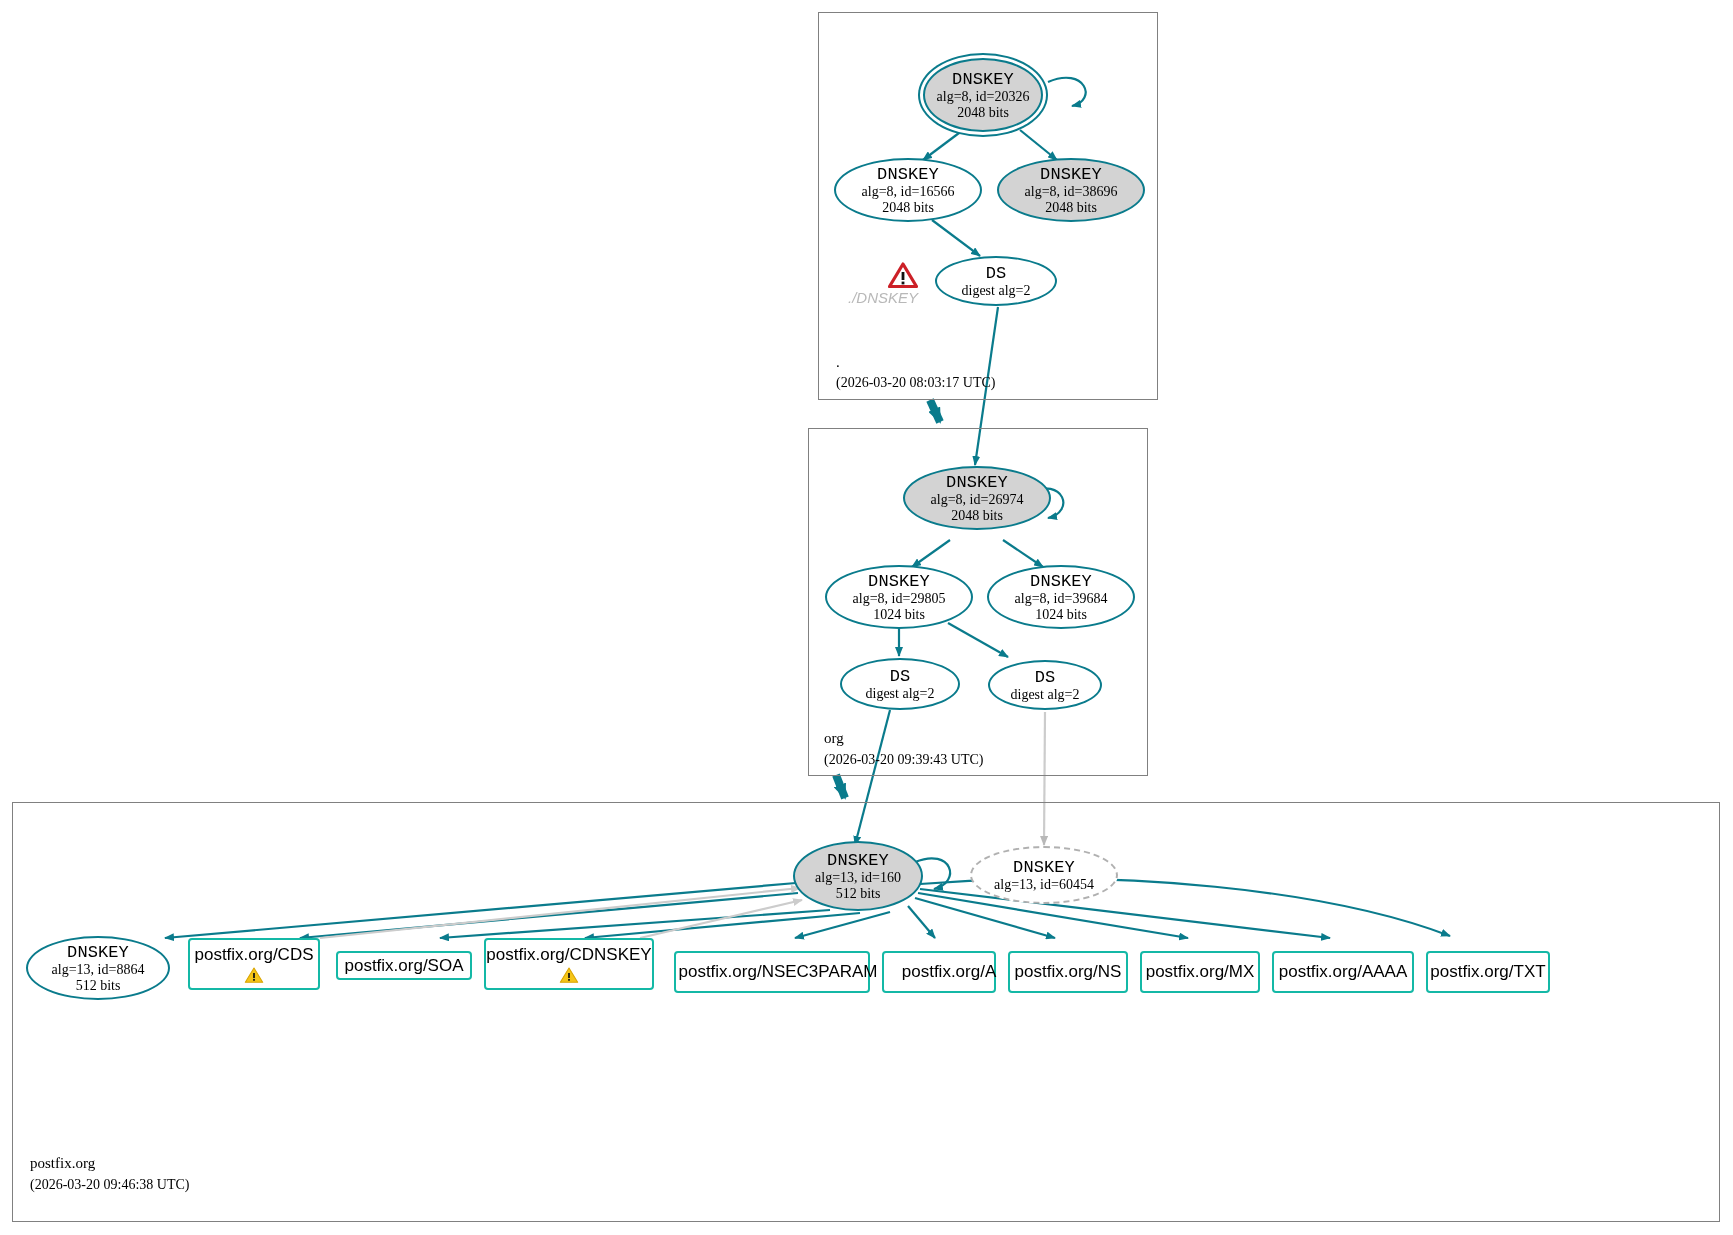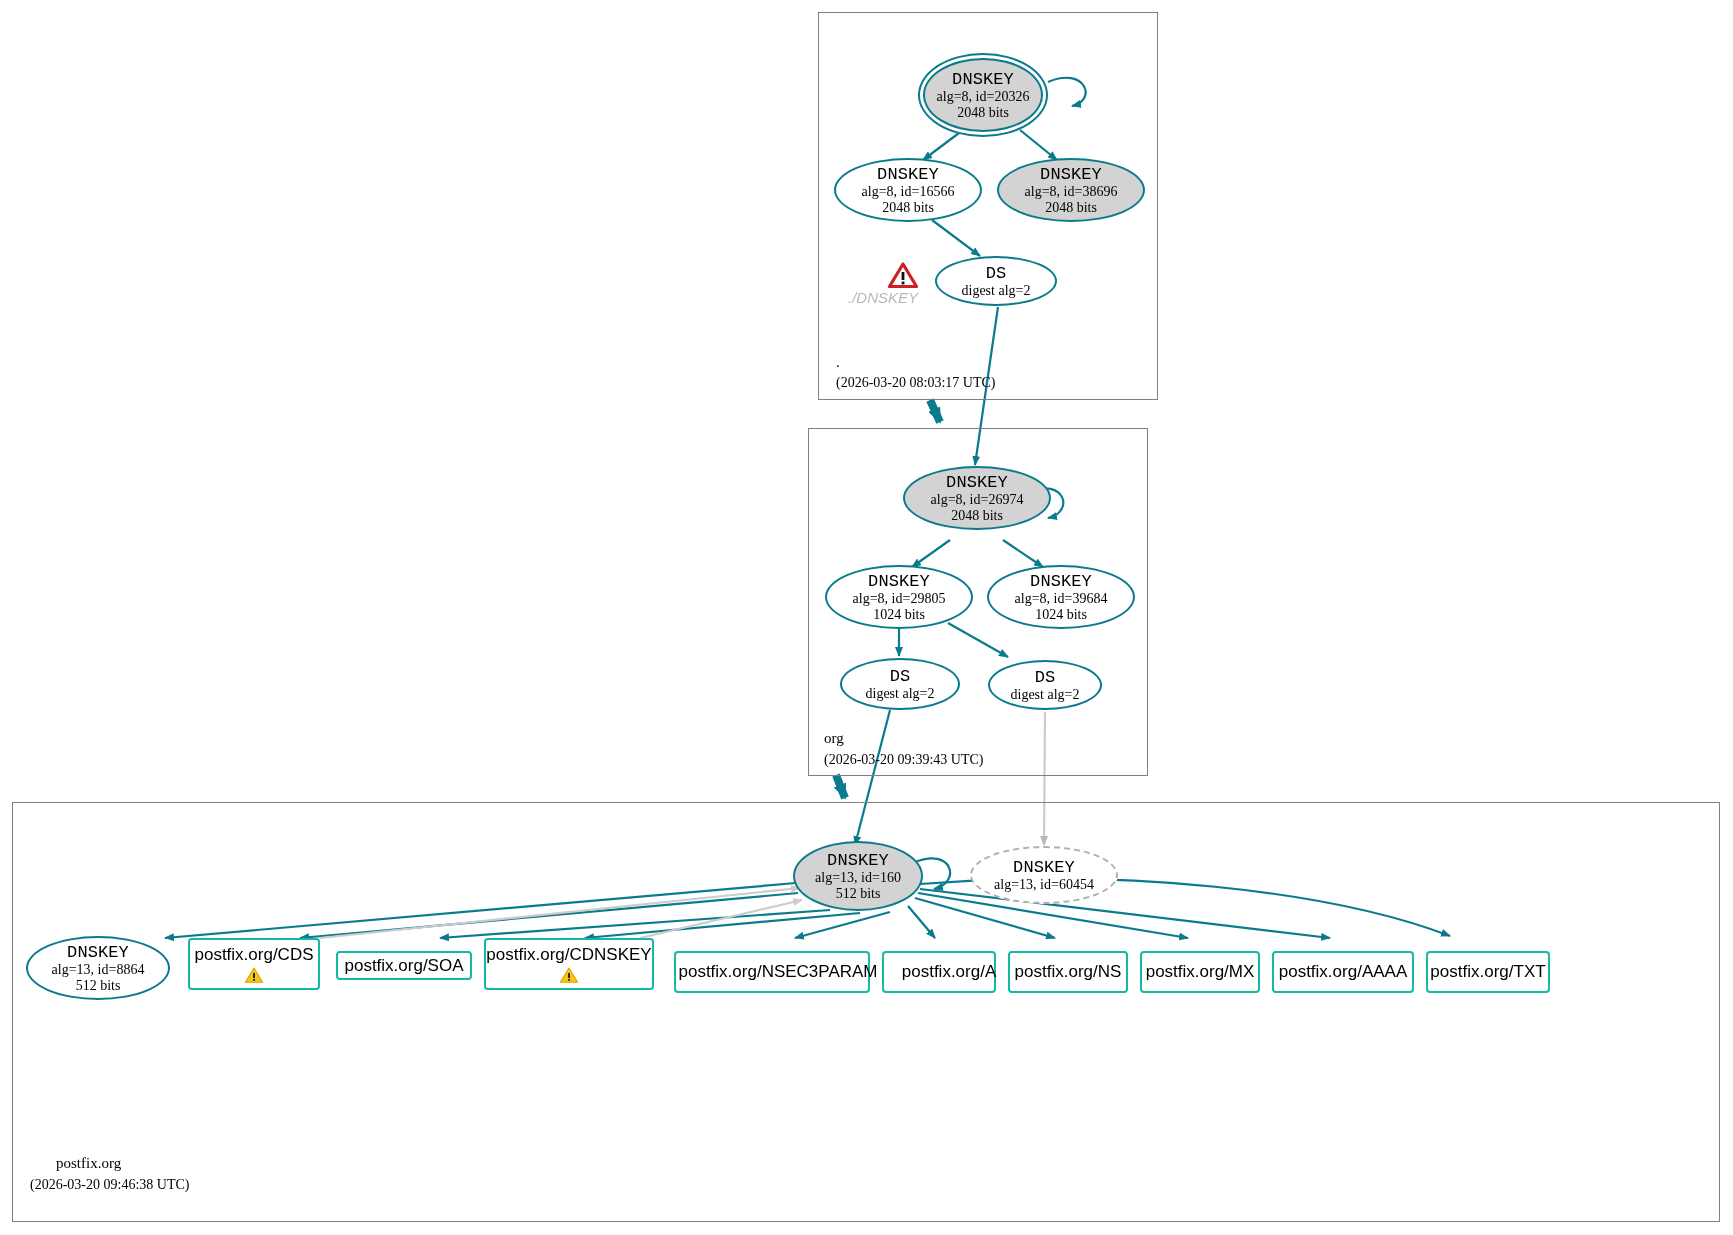--- a/index.html
+++ b/index.html
@@ -254,21 +254,21 @@
     <span class="n-title">DS</span>
     <span class="n-sub">digest alg=2</span>
   </div>
 
   <div class="node-ellipse" style="left:988px; top:660px; width:114px; height:50px;">
     <span class="n-title">DS</span>
     <span class="n-sub">digest alg=2</span>
   </div>
 
   <div class="zone-box" style="left:12px; top:802px; width:1708px; height:420px;"></div>
-  <div class="zone-label" style="left:30px; top:1155px;margin-left:26px;">postfix.org</div>
+  <div class="zone-label" style="left:30px; top:1155px;">postfix.org</div>
   <div class="zone-time" style="left:30px; top:1177px;">(2026-03-20 09:46:38 UTC)</div>
 
   <div class="node-ellipse filled" style="left:793px; top:841px; width:130px; height:70px;">
     <span class="n-title">DNSKEY</span>
     <span class="n-sub">alg=13, id=160</span>
     <span class="n-sub">512 bits</span>
   </div>
 
   <div class="node-ellipse dashed" style="left:970px; top:846px; width:148px; height:58px;">
     <span class="n-title">DNSKEY</span>

